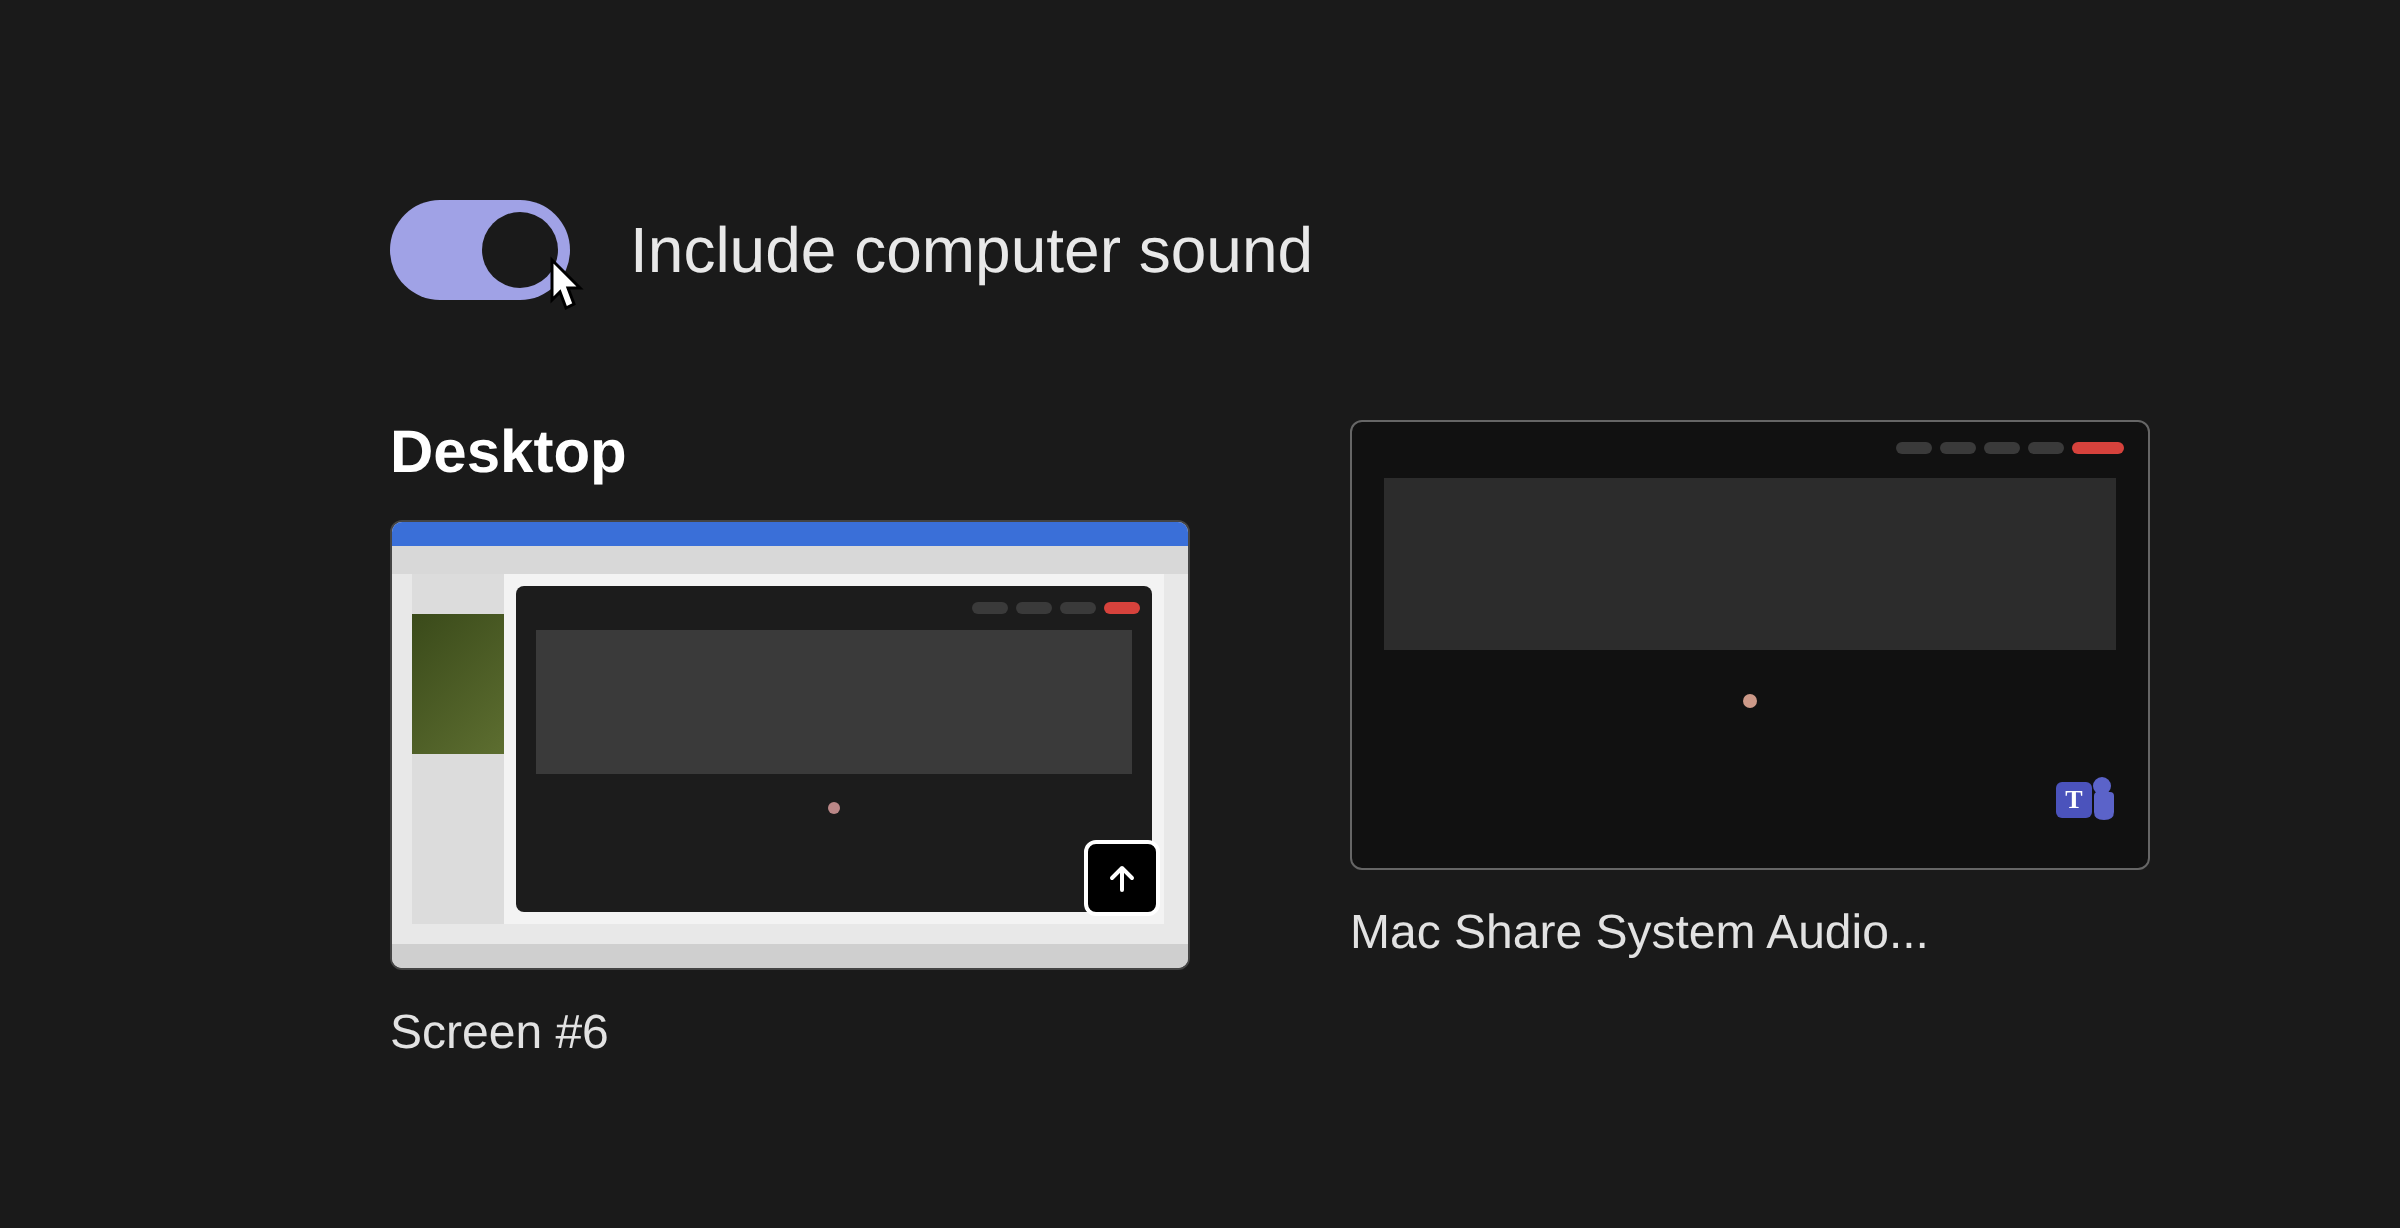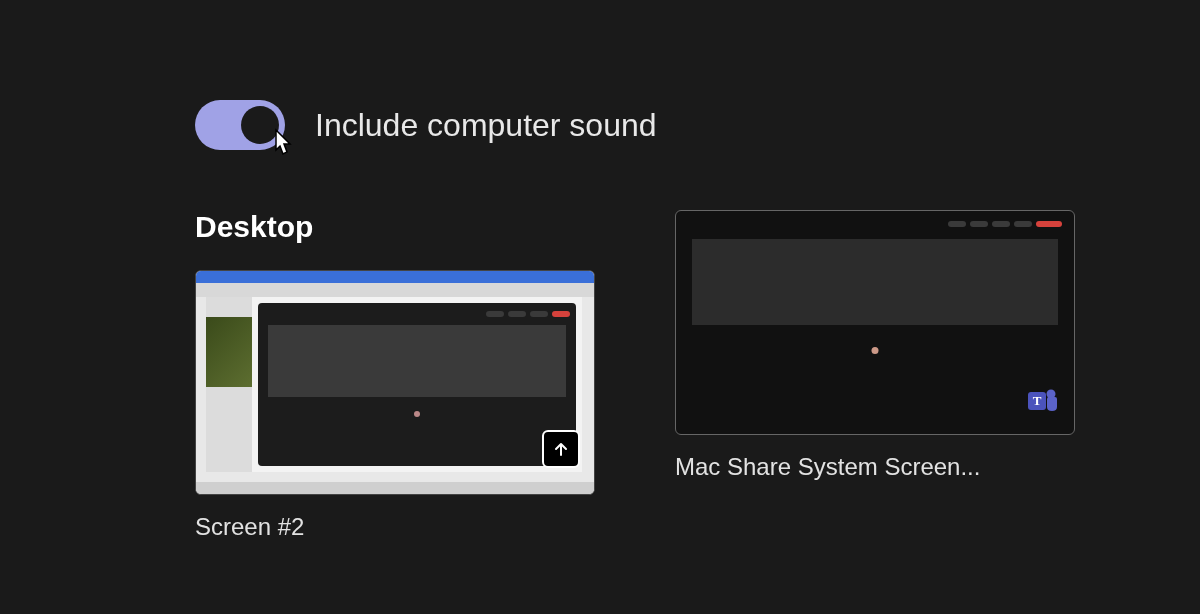--- a/index.html
+++ b/index.html
@@ -53,21 +53,21 @@
       display: flex;
       gap: 80px;
     }
     .col {
       display: flex;
       flex-direction: column;
     }
     .col-heading {
       font-size: 30px;
       font-weight: 600;
-      margin-bottom: 26px;
+      margin-bottom: 16px;
       color: #fff;
     }
     .thumb {
       width: 400px;
       height: 225px;
       border-radius: 6px;
       border: 1px solid #444;
       cursor: pointer;
       position: relative;
       overflow: hidden;
@@ -239,21 +239,21 @@
             <div class="s1-dot"></div>
           </div>
         </div>
         <div class="s1-taskbar"></div>
         <div class="upload-badge">
           <svg width="18" height="18" viewBox="0 0 18 18">
             <path d="M9 15 L9 4 M4 9 L9 4 L14 9" stroke="#fff" stroke-width="2" fill="none" stroke-linecap="round" stroke-linejoin="round"></path>
           </svg>
         </div>
       </div>
-      <div class="thumb-label">Screen #2</div>
+      <div class="thumb-label">Screen #6</div>
     </div>
 
     <div class="col">
 
       <div class="thumb window1">
         <div class="w1-top">
           <div class="w1-pill"></div>
           <div class="w1-pill"></div>
           <div class="w1-pill"></div>
           <div class="w1-pill"></div>
@@ -263,17 +263,17 @@
         <div class="w1-dot"></div>
         <span class="teams-icon">
           <svg width="34" height="34" viewBox="0 0 34 34">
             <rect x="2" y="8" width="18" height="18" rx="3" fill="#4b53bc"></rect>
             <text x="11" y="21" text-anchor="middle" fill="#fff" font-size="13" font-family="Segoe UI" font-weight="700">T</text>
             <circle cx="25" cy="10" r="4.5" fill="#5b63c9"></circle>
             <path d="M21 15 Q21 13 23 13 L29 13 Q31 13 31 15 L31 23 Q31 27 26 27 Q21 27 21 23 Z" fill="#5b63c9"></path>
           </svg>
         </span>
       </div>
-      <div class="thumb-label">Mac Share System Screen...</div>
+      <div class="thumb-label">Mac Share System Audio...</div>
     </div>
 
   </div>
 </div>
 
 </body></html>

